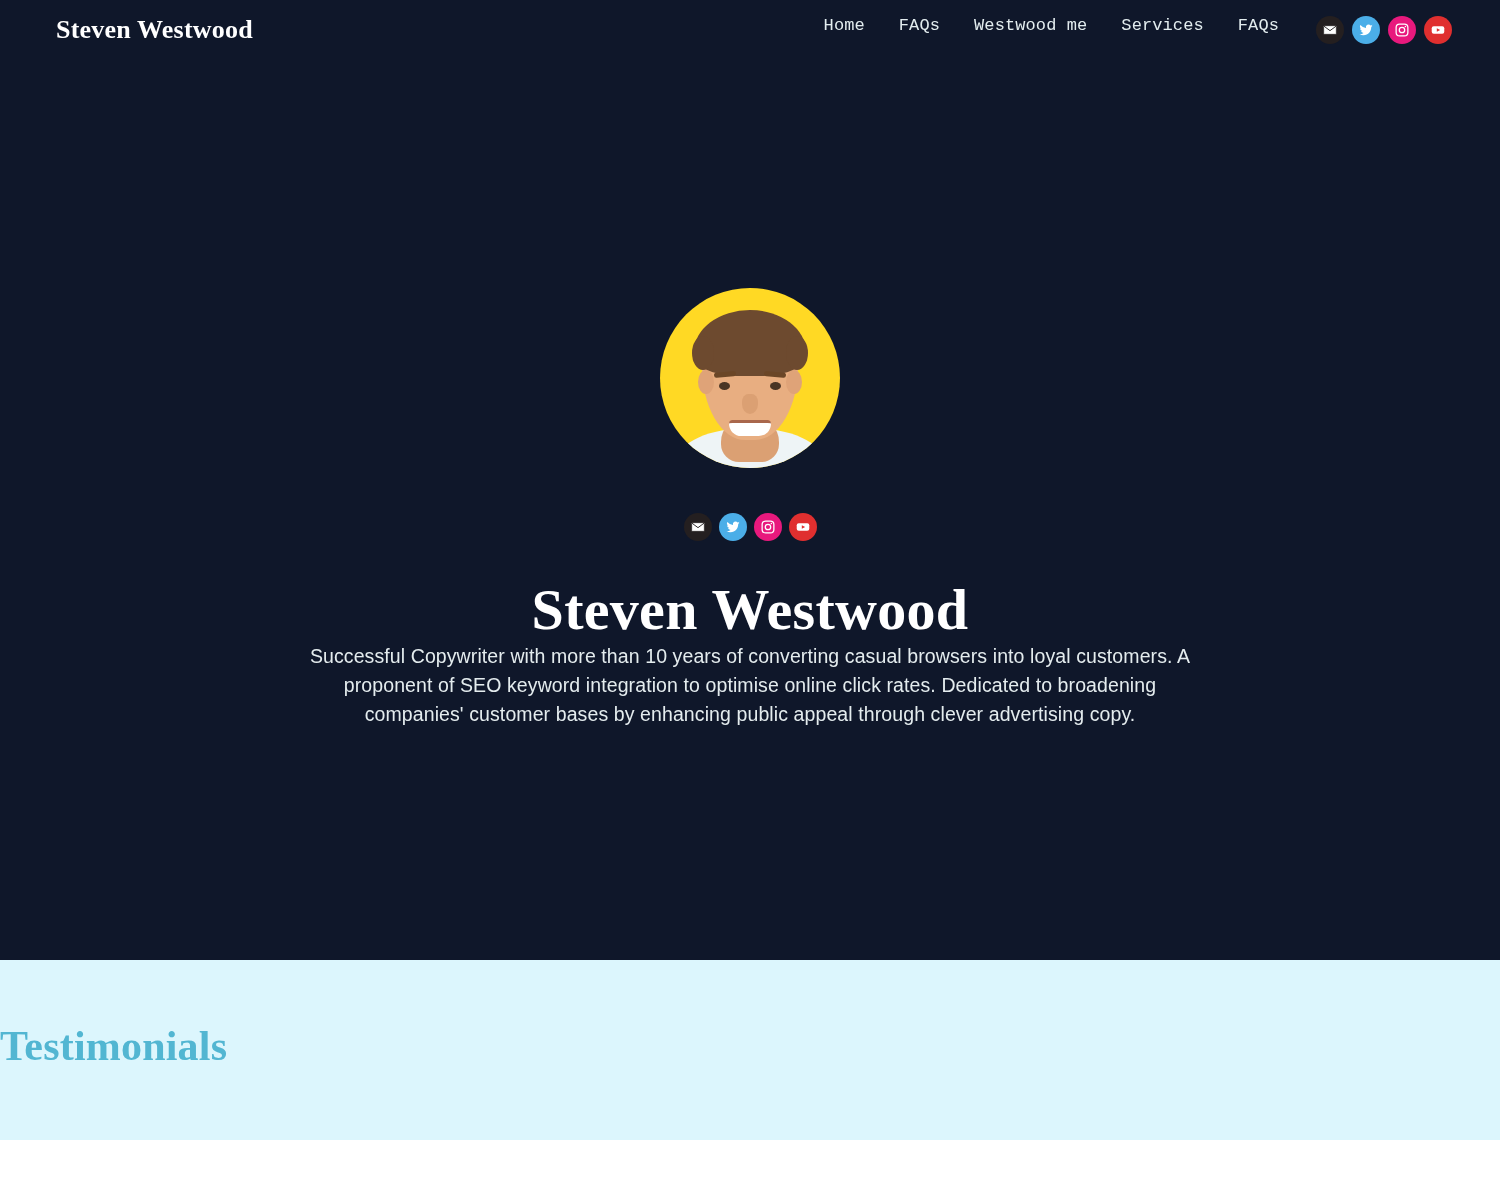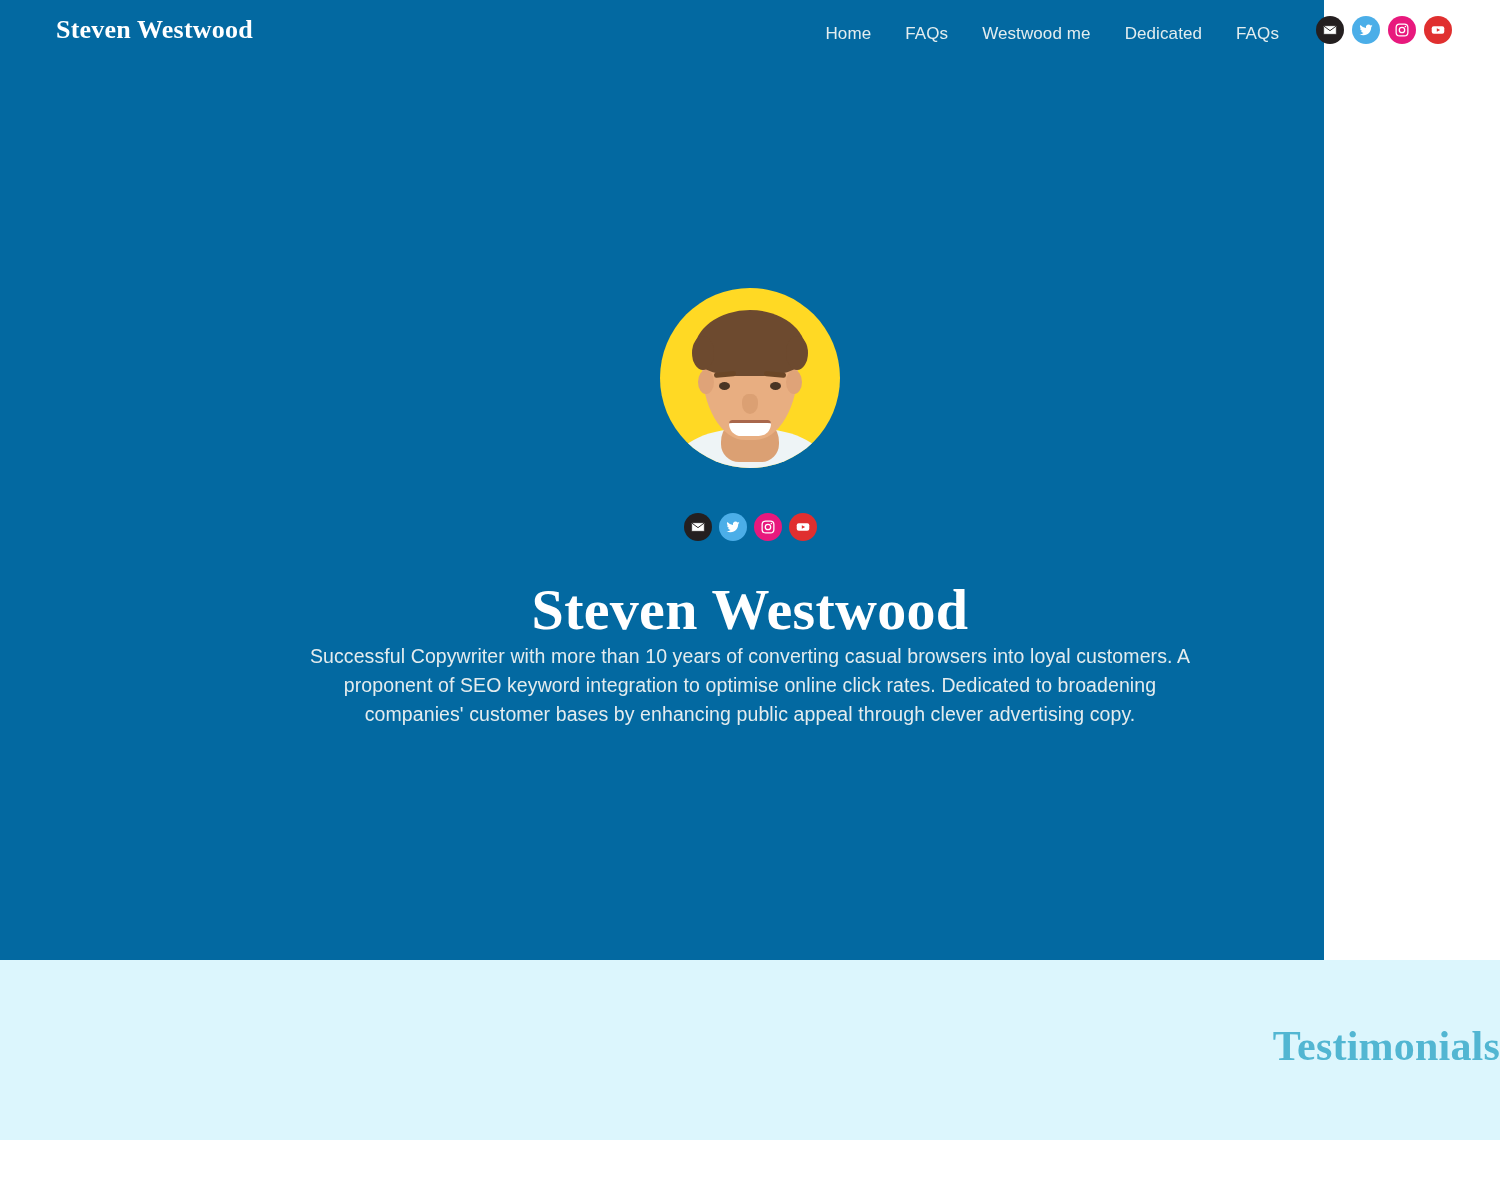--- a/index.html
+++ b/index.html
@@ -11,23 +11,23 @@
   }
 
   body {
     font-family: "Liberation Sans", sans-serif;
     background: #ffffff;
   }
 
   
   .hero {
     position: relative;
-    width: 1324px;
+    width: 1500px;
     height: 960px;
-    background: #0369a1;
+    background: #0f172a;
   }
 
   
   .site-header {
     position: absolute;
     top: 0; left: 0;
     width: 1500px;
     height: 60px;
     display: flex;
     align-items: center;
@@ -40,22 +40,23 @@
     font-weight: 700;
     font-size: 26px;
     letter-spacing: .2px;
     color: #ffffff;
     white-space: nowrap;
     text-decoration: none;
   }
 
   .header-right {
     display: flex;
-    align-items: flex-end;
+    align-items: flex-start;
     gap: 0;
+    font-family: Liberation Mono, monospace;
   }
 
   .nav {
     display: flex;
     align-items: center;
     gap: 0;
   }
 
   .nav-link {
     color: #e3edef;
@@ -251,21 +252,21 @@
     letter-spacing: .1px;
   }
 
   
   .testimonials {
     position: relative;
     width: 1500px;
     height: 180px;
     background: #dcf6fd;
     display: flex;
-    justify-content: flex-end;
+    justify-content: flex-start;
     padding-top: 62px;
   }
 
   .testimonials-title {
     font-family: "Liberation Serif", "DejaVu Serif", serif;
     font-weight: 700;
     font-size: 42px;
     color: #52b6d2;
     letter-spacing: .2px;
   }
@@ -282,21 +283,21 @@
 <section class="hero">
 
   <header class="site-header">
     <a class="brand" href="#">Steven Westwood</a>
 
     <div class="header-right">
       <nav class="nav">
         <a class="nav-link" href="#">Home</a>
         <a class="nav-link" href="#">FAQs</a>
         <a class="nav-link" href="#">Westwood me</a>
-        <a class="nav-link" href="#">Dedicated</a>
+        <a class="nav-link" href="#">Services</a>
         <a class="nav-link" href="#">FAQs</a>
       </nav>
 
       <div class="header-social">
         <a class="social-chip chip-email" href="#">
           <svg width="16" height="16" viewBox="0 0 24 24" aria-hidden="true">
             <rect x="2.5" y="5.5" width="19" height="13" rx="1" fill="#ffffff" stroke="#241f20" stroke-width="1"></rect>
             <path d="M3 6.3 L12 13 L21 6.3" fill="none" stroke="#241f20" stroke-width="1.4"></path>
           </svg>
         </a>

